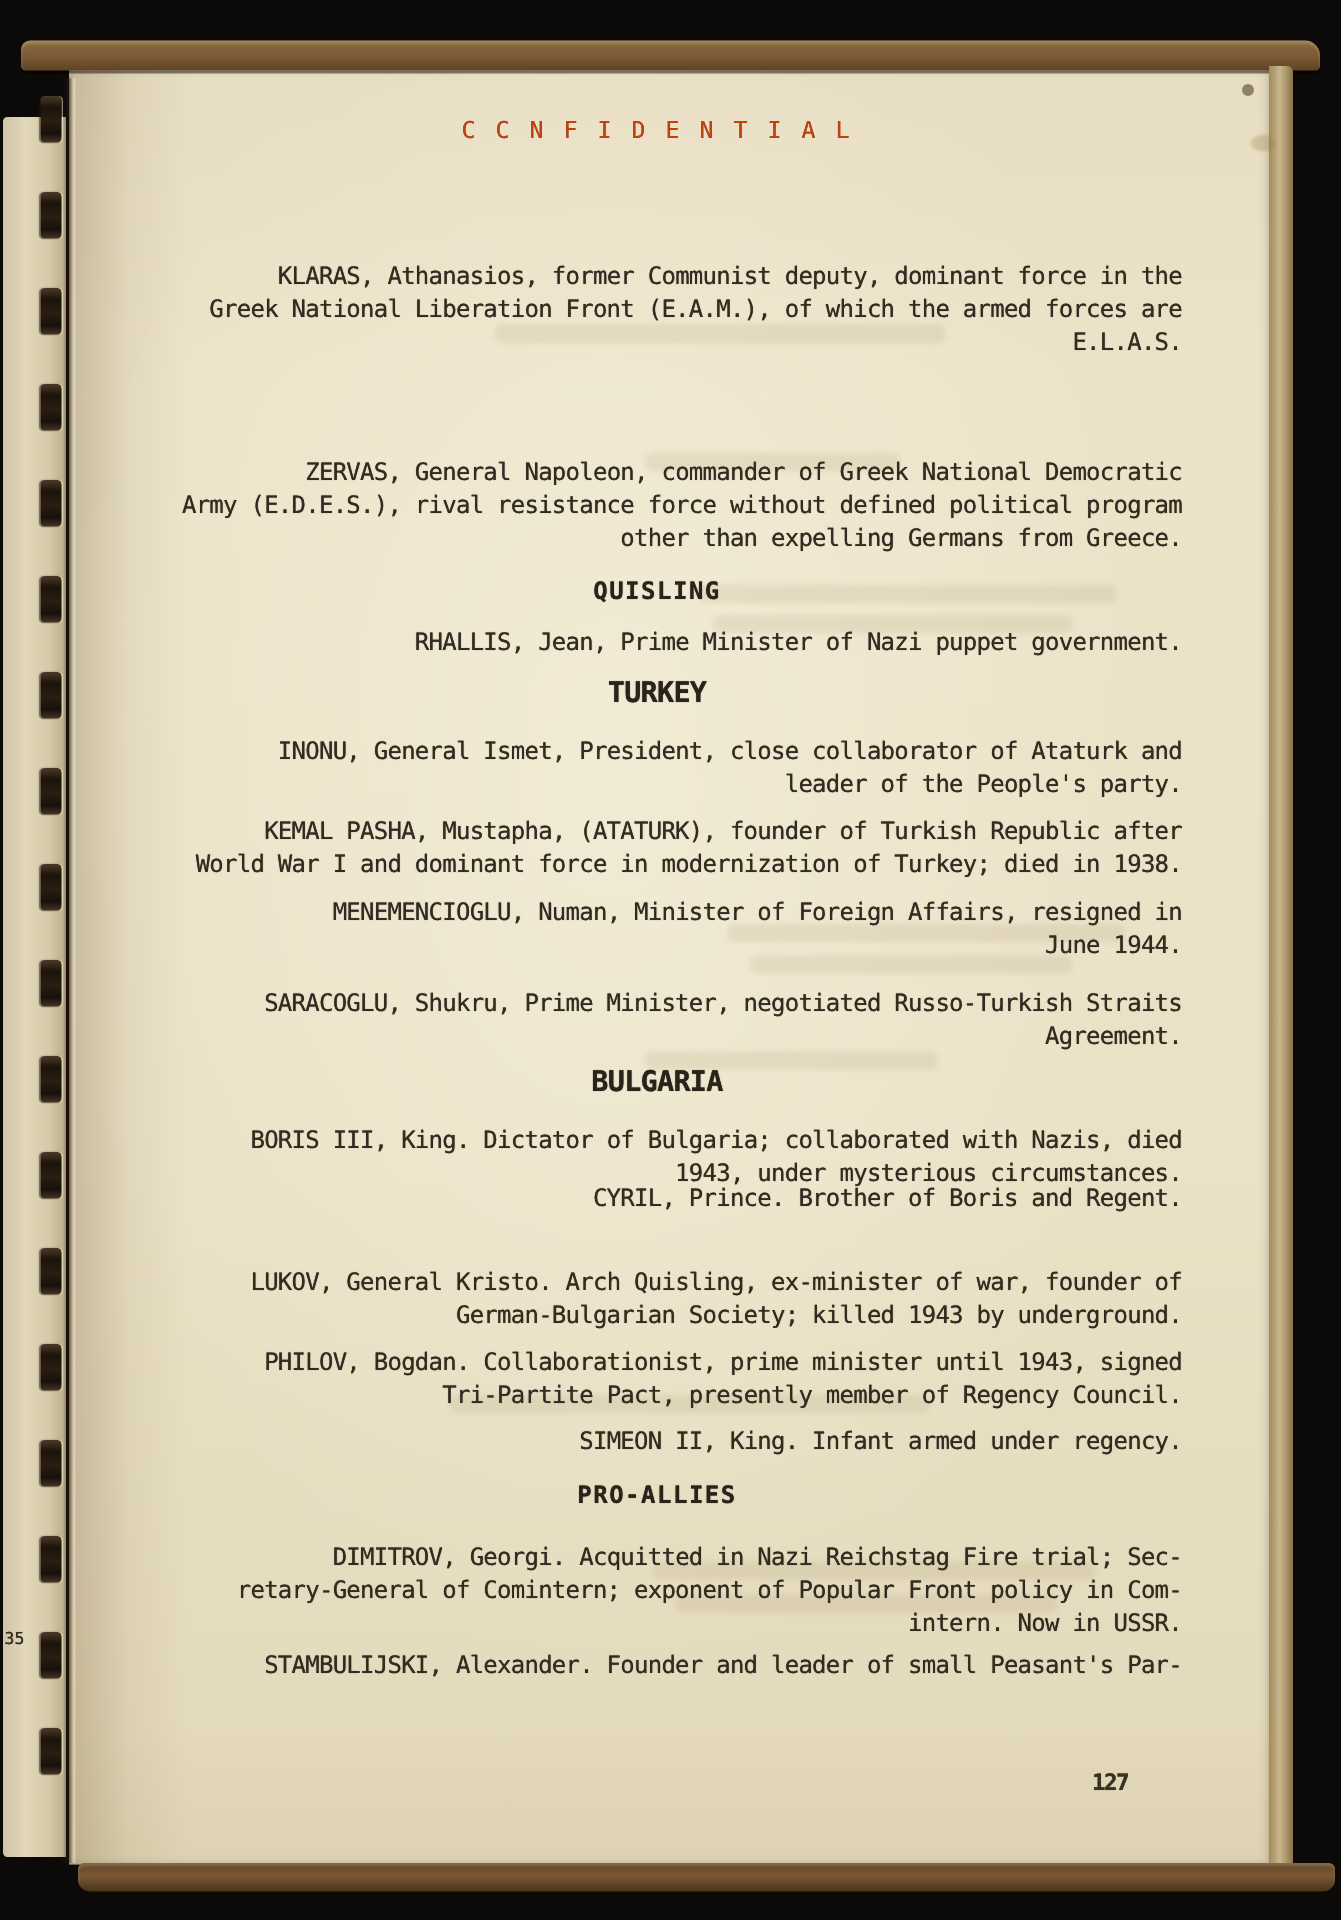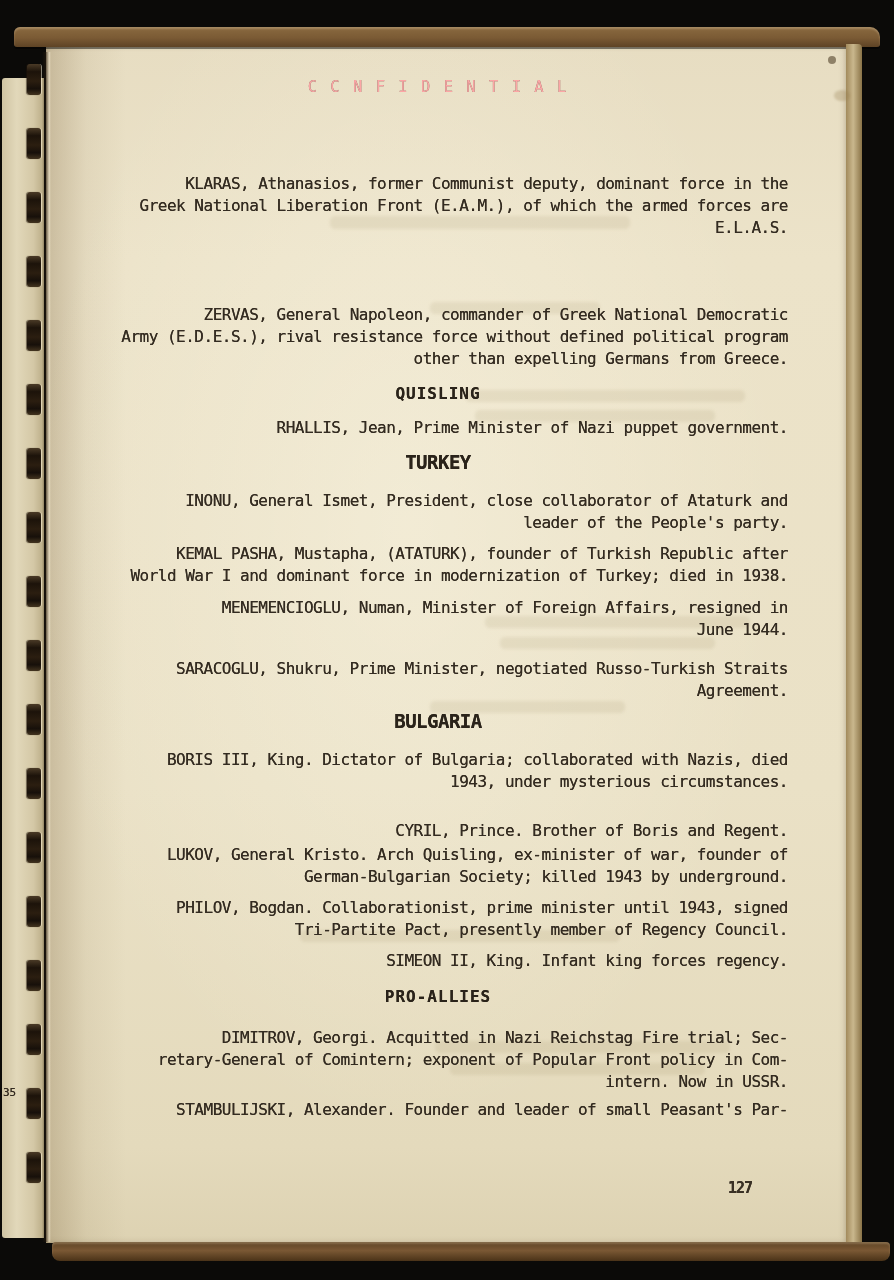--- a/index.html
+++ b/index.html
@@ -55,21 +55,21 @@
     position:absolute;left:27px;width:14px;height:31px;display:block;
     background:linear-gradient(180deg,#4a3a26 0%,#1c130a 25%,#2b1e10 55%,#17100a 80%,#43341f 100%);
     border-radius:3px;
     box-shadow:1px 0 0 rgba(250,240,215,.55), -1px 0 1px rgba(30,20,10,.6);
   }
 
   
   .txt{color:#332b21;text-shadow:0 0 .5px rgba(50,40,28,.9);text-align:right;}
   .hdr,.ftr{
     position:absolute;left:88px;width:700px;text-align:center;
-    font-size:15.5px;letter-spacing:2px;color:#fca5a5;
+    font-size:15.5px;letter-spacing:2px;color:#c2410c;
     text-shadow:0 0 .4px rgba(60,50,38,.8);
   }
   .hdr{top:78px;}
   .ftr{top:1176px;}
   .pageno{
     position:absolute;left:728px;top:1179px;
     font-size:15px;font-weight:700;letter-spacing:-1px;color:#39302405;
     color:#393024;text-shadow:0 0 .5px rgba(45,36,24,.9);
   }
   .entry{
@@ -160,26 +160,26 @@
   <div class="entry txt" style="top:543px">KEMAL PASHA, Mustapha, (ATATURK), founder of Turkish Republic after
 World War I and dominant force in modernization of Turkey; died in 1938.</div>
   <div class="entry txt" style="top:597px">MENEMENCIOGLU, Numan, Minister of Foreign Affairs, resigned in
 June 1944.</div>
   <div class="entry txt" style="top:658px">SARACOGLU, Shukru, Prime Minister, negotiated Russo-Turkish Straits
 Agreement.</div>
 
   <div class="heading large" style="top:710px">BULGARIA</div>
   <div class="entry txt" style="top:749px">BORIS III, King. Dictator of Bulgaria; collaborated with Nazis, died
 1943, under mysterious circumstances.</div>
-  <div class="entry txt" style="top:820px">CYRIL, Prince. Brother of Boris and Regent.</div>
+  <div class="entry txt" style="top:788px">CYRIL, Prince. Brother of Boris and Regent.</div>
   <div class="entry txt" style="top:844px">LUKOV, General Kristo. Arch Quisling, ex-minister of war, founder of
 German-Bulgarian Society; killed 1943 by underground.</div>
   <div class="entry txt" style="top:897px">PHILOV, Bogdan. Collaborationist, prime minister until 1943, signed
 Tri-Partite Pact, presently member of Regency Council.</div>
-  <div class="entry txt" style="top:950px">SIMEON II, King. Infant king forces regency.</div>
+  <div class="entry txt" style="top:950px">SIMEON II, King. Infant armed under regency.</div>
 
   <div class="heading small" style="top:987px">PRO-ALLIES</div>
   <div class="entry txt" style="top:1027px">DIMITROV, Georgi. Acquitted in Nazi Reichstag Fire trial; Sec-
 retary-General of Comintern; exponent of Popular Front policy in Com-
 &nbsp;intern. Now in USSR.</div>
   <div class="entry txt" style="top:1099px">STAMBULIJSKI, Alexander. Founder and leader of small Peasant's Par-</div>
 
   <div class="pageno">127</div>
 
 </div>

